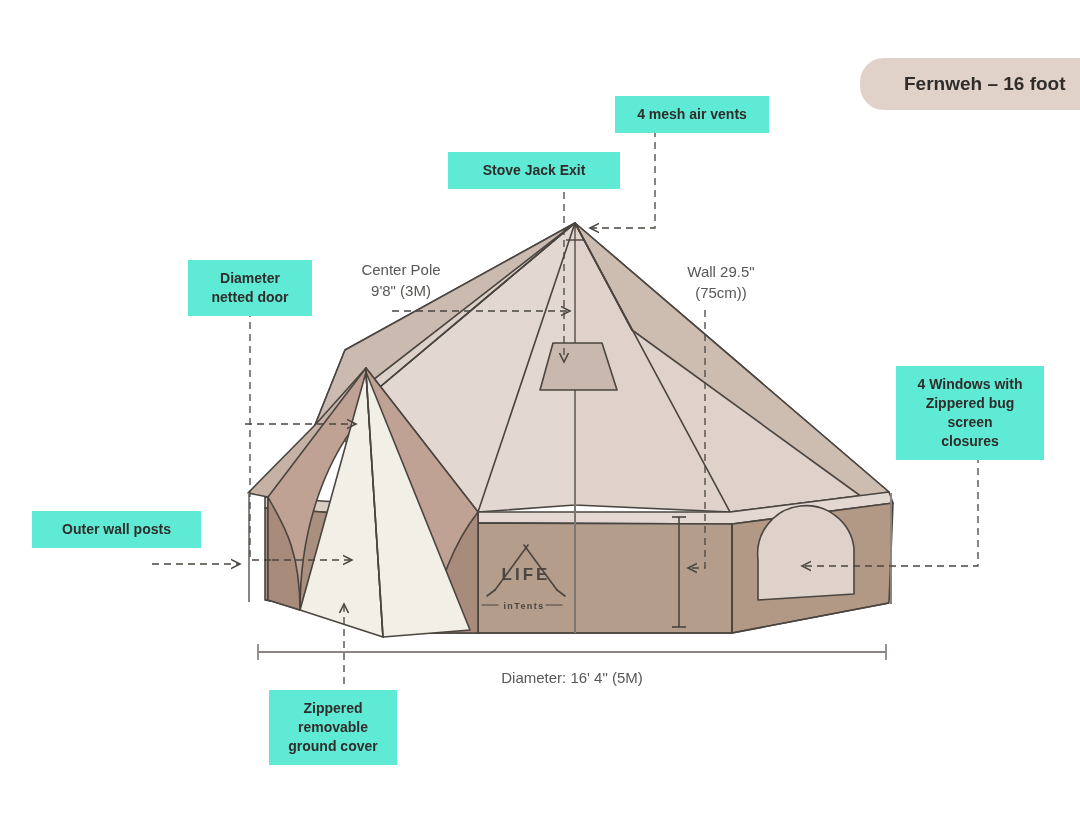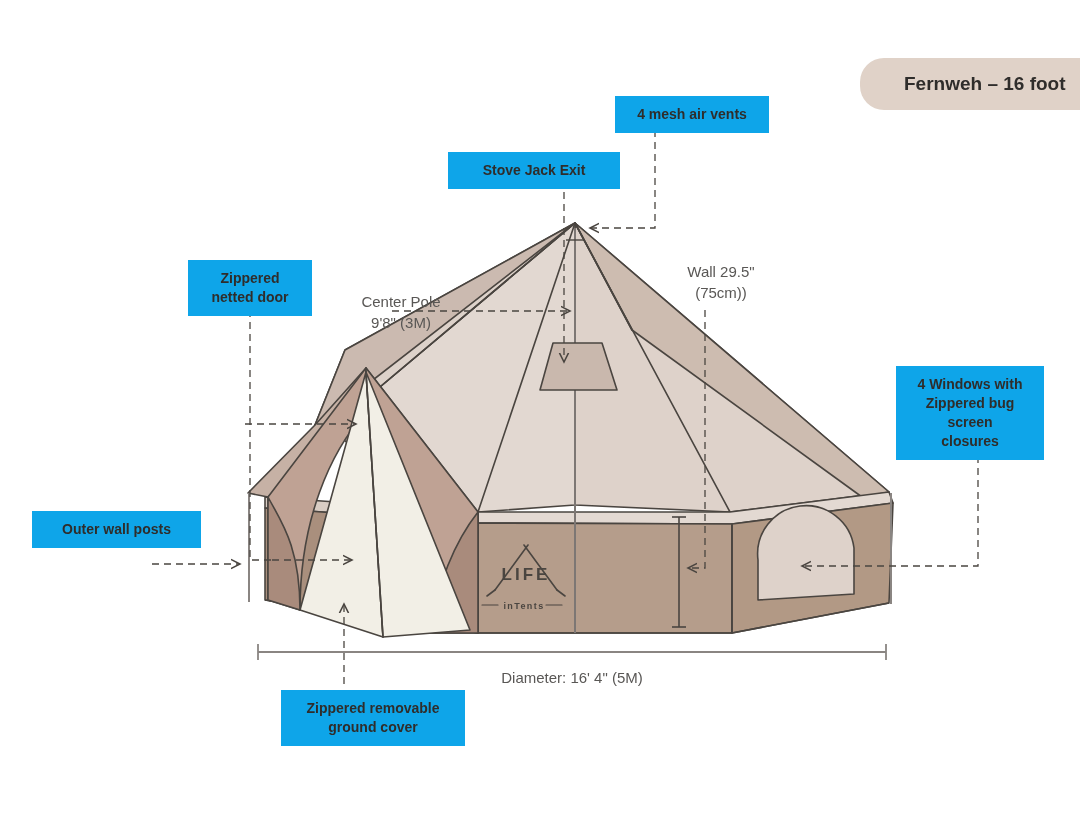--- a/index.html
+++ b/index.html
@@ -26,21 +26,21 @@
   svg.tent-svg {
     position: absolute;
     left: 0; top: 0;
     width: 1080px;
     height: 831px;
   }
 
   
   .callout {
     position: absolute;
-    background: #0ea5e9;
+    background: #5eead4;
     color: #2f2d2b;
     font-weight: bold;
     font-size: 14px;
     line-height: 19px;
     text-align: center;
     padding: 9px 14px;
     box-sizing: border-box;
     white-space: pre-line;
   }
 
@@ -68,23 +68,23 @@
     box-sizing: border-box;
     white-space: nowrap;
   }
 
   
   #callout-mesh-vents      { left: 615px; top: 96px;  width: 154px; }
   #callout-stove-jack      { left: 448px; top: 152px; width: 172px; }
   #callout-secondary-door  { left: 188px; top: 260px; width: 124px; }
   #callout-windows         { left: 896px; top: 366px; width: 148px; }
   #callout-outer-posts     { left: 32px;  top: 511px; width: 169px; }
-  #callout-ground-cover    { left: 269px; top: 690px; width: 184px; margin-left: 12px; }
-
-  #label-center-pole { left: 330px; top: 259px; width: 142px; margin-top: 32px; }
+  #callout-ground-cover    { left: 269px; top: 690px; width: 128px; }
+
+  #label-center-pole { left: 330px; top: 259px; width: 142px; }
   #label-wall        { left: 662px; top: 261px; width: 118px; }
   #label-door-height { left: 118px; top: 403px; width: 146px; }
   #label-diameter    { left: 450px; top: 667px; width: 244px; }
 </style>
 </head>
 <body>
 
 <div id="diagram-root">
 
   <svg class="tent-svg" viewBox="0 0 1080 831">
@@ -218,21 +218,21 @@
       <text x="524" y="609" text-anchor="middle" font-family="Liberation Sans, sans-serif" font-size="9" font-weight="bold" letter-spacing="1.4" fill="#4a4540">inTents</text>
     </g>
   </svg>
 
   <div class="title-pill" id="title-pill" style="left:860px; top:58px; width:240px;">Fernweh – 16 foot</div>
 
   <div class="callout" id="callout-mesh-vents">4 mesh air vents</div>
 
   <div class="callout" id="callout-stove-jack">Stove Jack Exit</div>
 
-  <div class="callout" id="callout-secondary-door">Zippered
+  <div class="callout" id="callout-secondary-door">Diameter
 netted door</div>
 
   <div class="callout" id="callout-windows">4 Windows with
 Zippered bug screen
 closures</div>
 
   <div class="callout" id="callout-outer-posts">Outer wall posts</div>
 
   <div class="callout" id="callout-ground-cover">Zippered removable
 ground cover</div>

